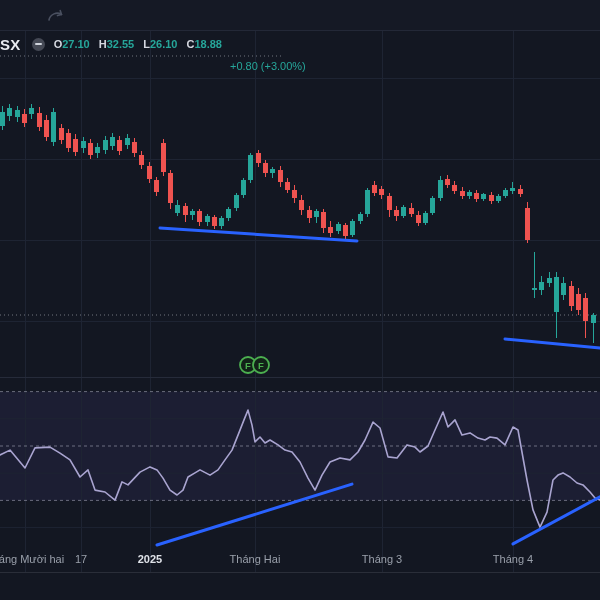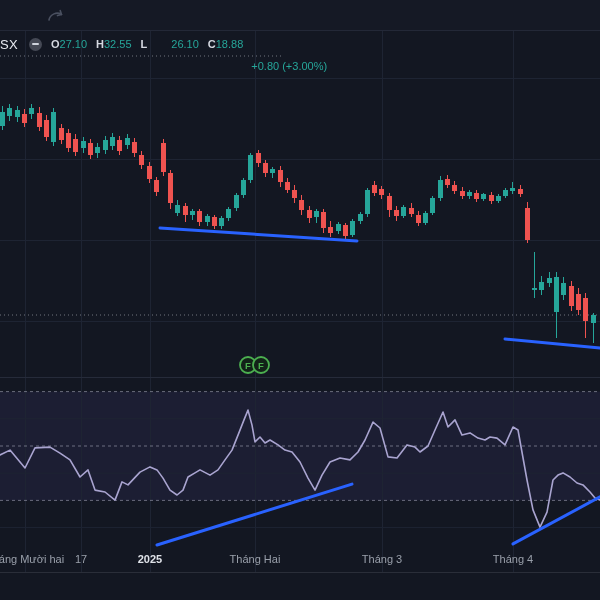--- a/index.html
+++ b/index.html
@@ -4,28 +4,28 @@
 <style>
   html,body{margin:0;padding:0;background:#131722;}
   .screen{position:relative;width:600px;height:600px;background:#131722;overflow:hidden;
           font-family:"Liberation Sans",sans-serif;}
   svg#chart{position:absolute;left:0;top:0;}
   .toolbar{position:absolute;left:0;top:0;width:600px;height:31px;background:#151925;
            border-bottom:1px solid #232837;box-sizing:border-box;}
   .redo-wrap{position:absolute;left:46px;top:5px;width:20px;height:20px;cursor:pointer;}
   .legend{position:absolute;left:0;top:36px;display:flex;align-items:center;height:16px;
           font-size:11px;color:#cfd3dd;white-space:nowrap;}
-  .ticker{font-size:13px;font-weight:normal;color:#e8eaf0;letter-spacing:.3px;cursor:pointer;}
+  .ticker{font-size:15px;font-weight:bold;color:#e8eaf0;letter-spacing:.3px;cursor:pointer;}
   .eye{display:inline-flex;align-items:center;justify-content:center;width:13px;height:13px;
        border-radius:50%;background:#454955;margin-left:11px;cursor:pointer;}
   .eye .minus{display:block;width:7px;height:2px;background:#d0d4dd;border-radius:1px;}
   .kv{margin-left:9px;}
   .kv:first-of-type{margin-left:17px;}
   .kv b{font-weight:bold;color:#d5d8e0;}
-  .kv i{font-style:normal;font-weight:normal;}
+  .kv i{font-style:normal;font-weight:bold;}
   .chg{margin-left:8px;margin-top:44px;}
 </style>
 </head>
 <body>
 
 <div class="screen">
 
   <svg id="chart" width="600" height="600" viewBox="0 0 600 600">
       <rect x="0" y="0" width="600" height="600" fill="#131722"></rect>
       <rect x="0" y="391.6" width="600" height="108.79999999999995" fill="rgba(135,118,255,0.08)"></rect>
@@ -239,18 +239,18 @@
     </div>
   </div>
 
   <div class="legend">
     <span class="ticker">SX</span>
     <span class="eye">
         <span class="minus"></span>
       </span>
     <span class="kv"><b>O</b><i class="val" style="color: rgb(38, 166, 154);">27.10</i></span>
     <span class="kv"><b>H</b><i class="val" style="color: rgb(38, 166, 154);">32.55</i></span>
-    <span class="kv"><b>L</b><i class="val" style="color: rgb(38, 166, 154); margin-left: 24px;">26.10</i></span>
+    <span class="kv"><b>L</b><i class="val" style="color: rgb(38, 166, 154);">26.10</i></span>
     <span class="kv"><b>C</b><i class="val" style="color: rgb(38, 166, 154);">18.88</i></span>
     <span class="chg val" style="color: rgb(38, 166, 154);">+0.80 (+3.00%)</span>
   </div>
 
 </div>
 
 </body></html>

